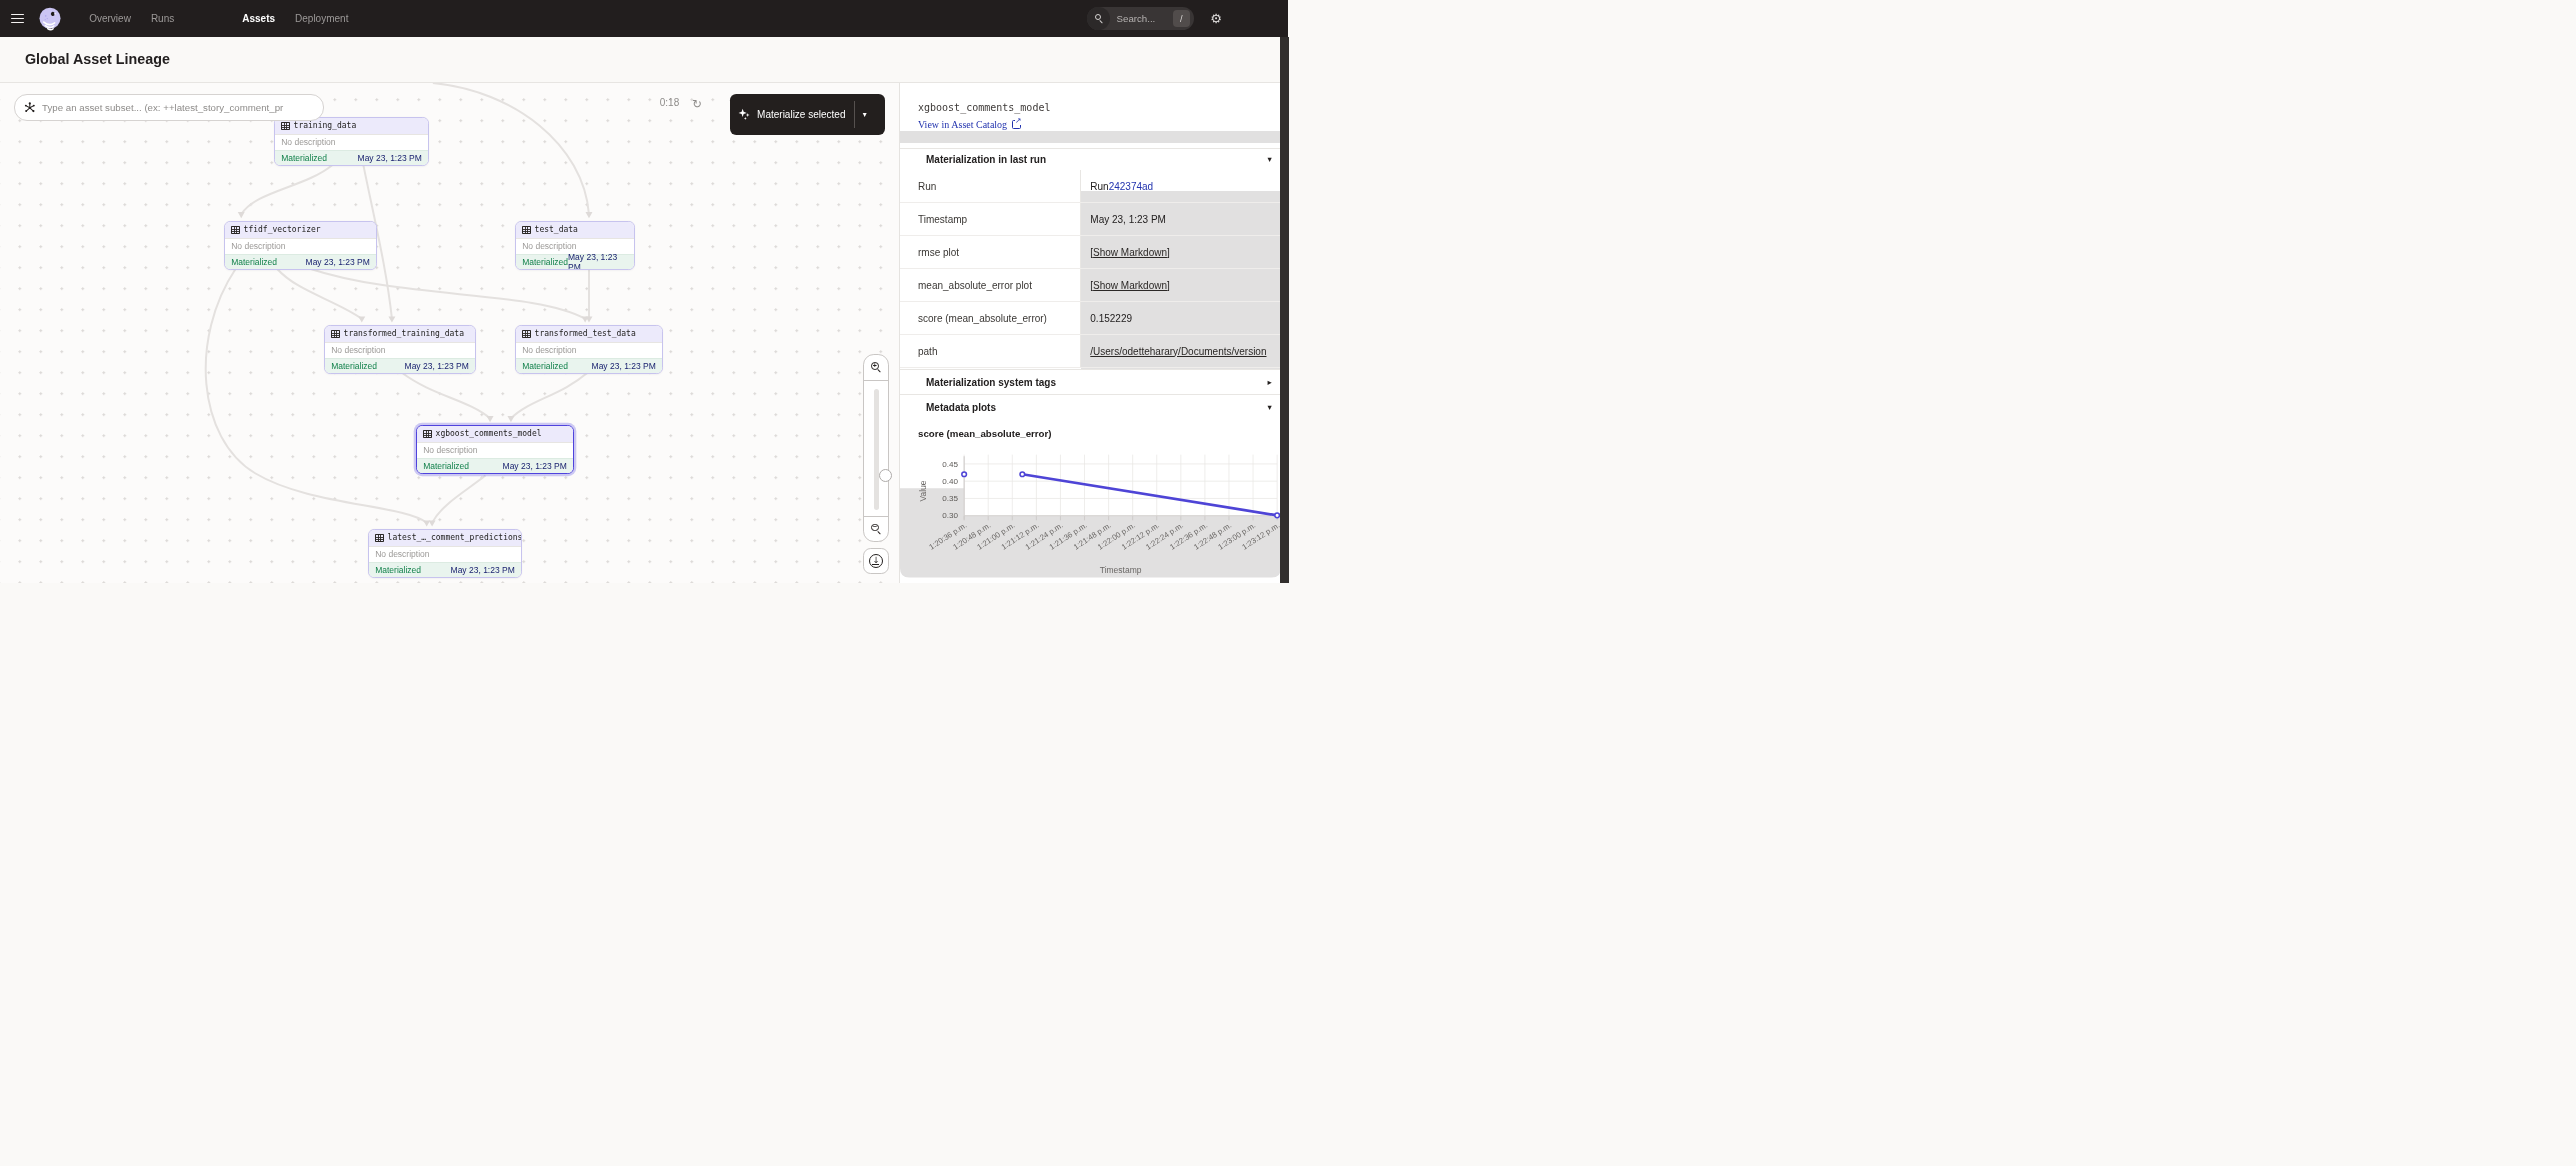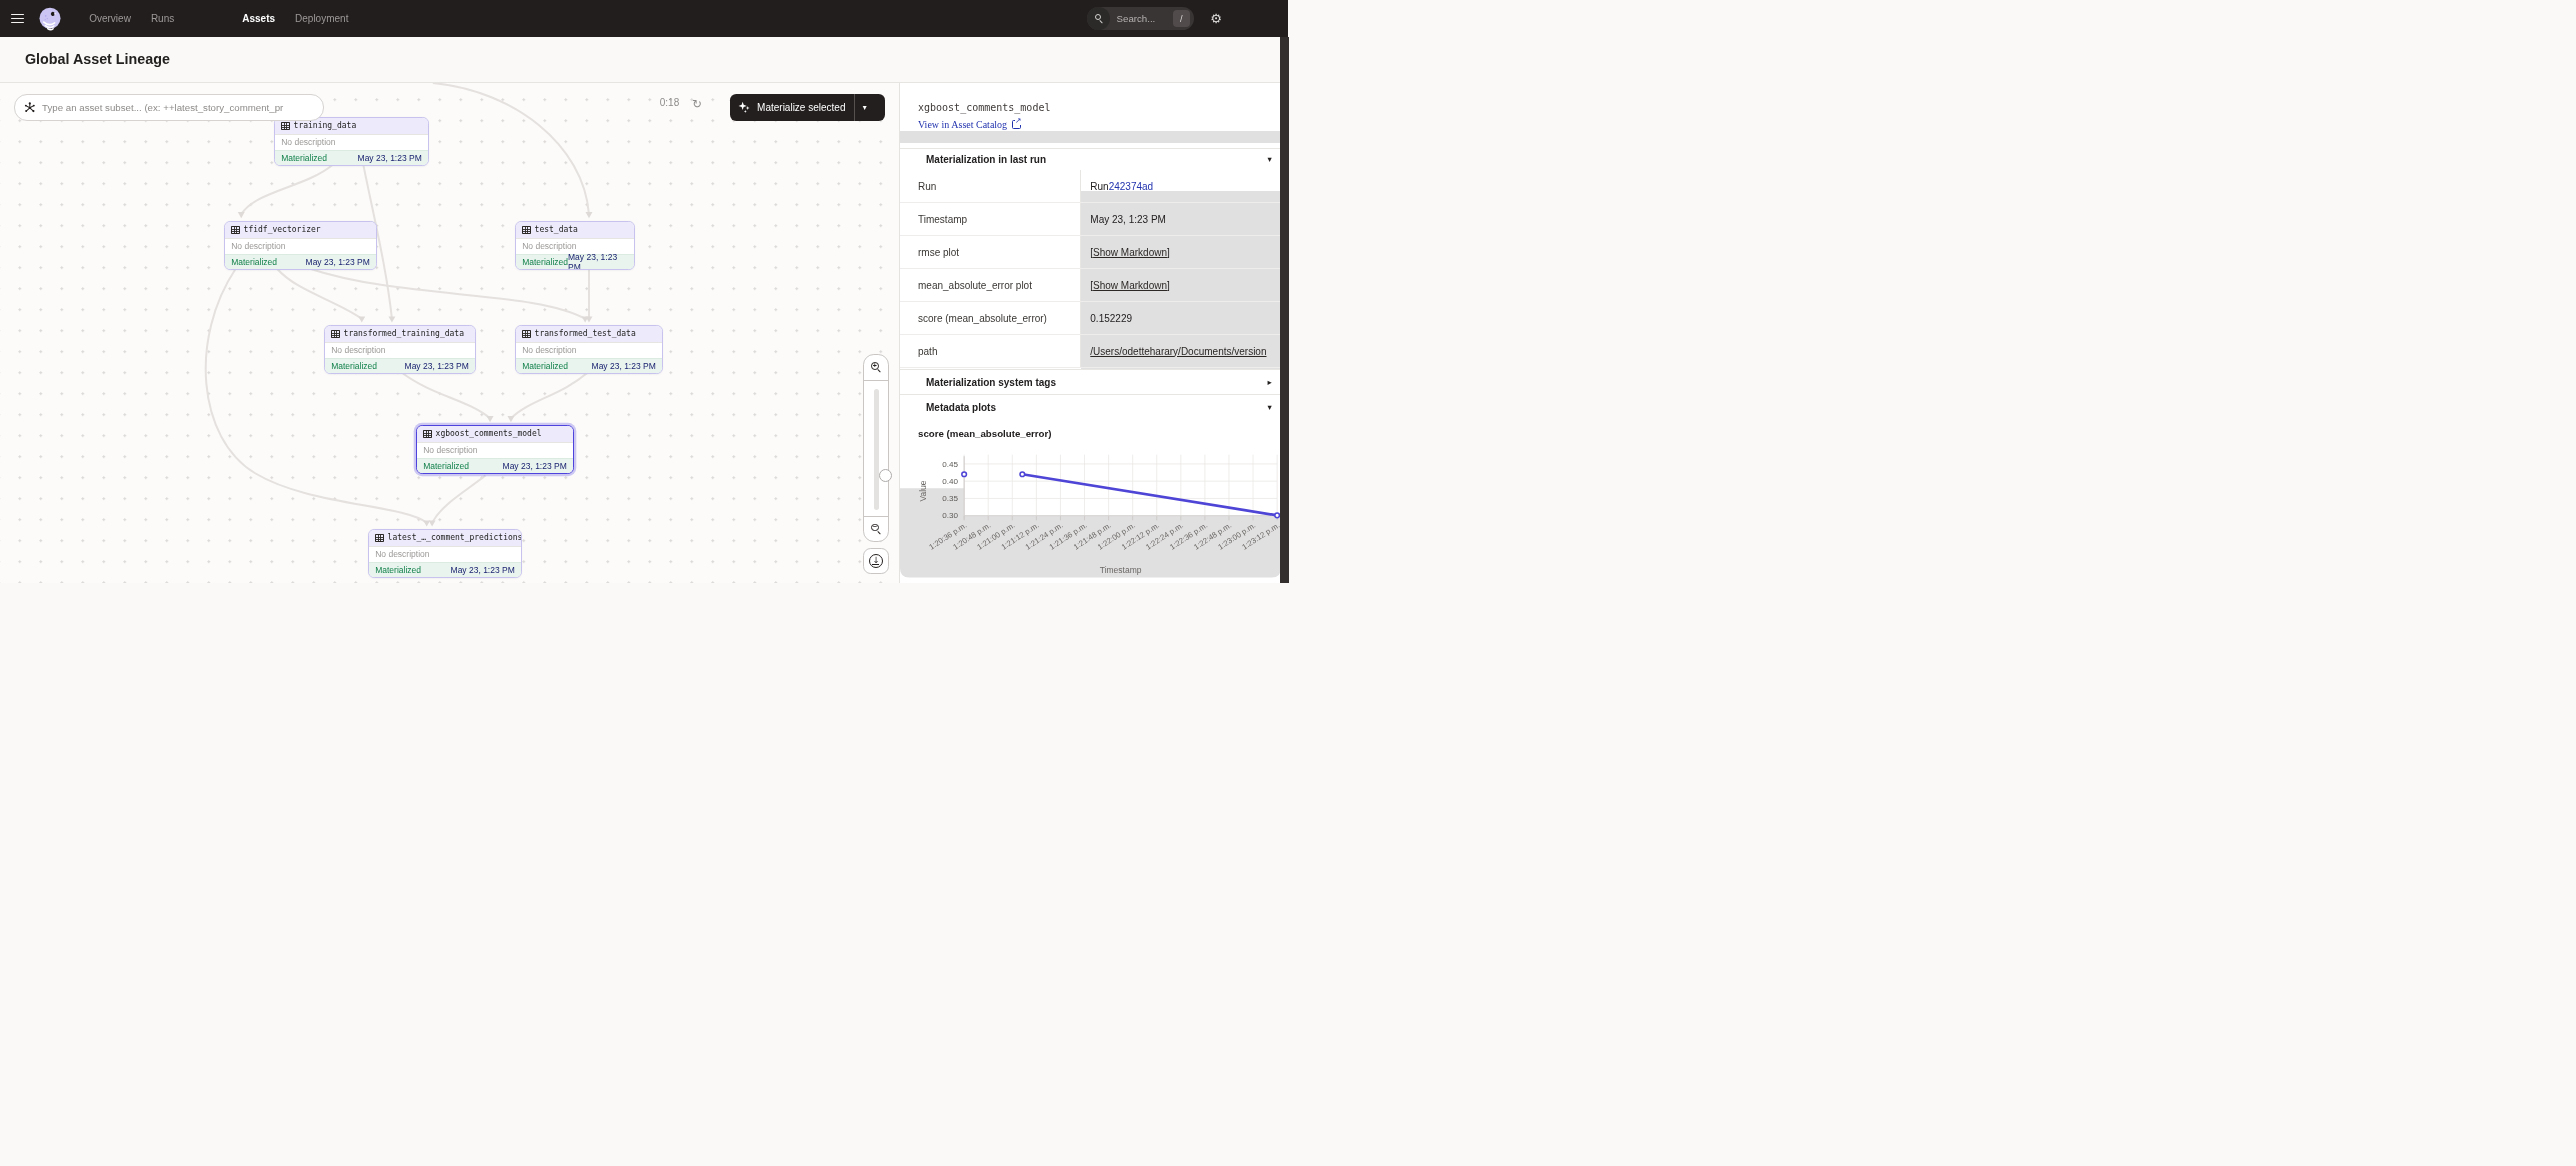--- a/index.html
+++ b/index.html
@@ -73,21 +73,21 @@
   #asset-filter { position:absolute; left:14px; top:10.8px; width:310px; height:27px; background:#fff;
                   border:0.8px solid #D6D3D1; border-radius:13px; z-index:3; display:flex;
                   align-items:center; padding:0 9.3px; gap:6.2px; }
   #asset-filter input { border:none; outline:none; flex:1; font-size:9.7px; color:#3A3734;
                         font-family:"Liberation Sans", sans-serif; background:transparent; }
   #asset-filter input::placeholder { color:#8E8C8A; opacity:1; }
   #timer { position:absolute; left:654px; top:14px; width:31px; font-size:10px; color:#8E8C8A;
            z-index:3; text-align:center; }
   #graph-refresh { position:absolute; left:692px; top:15.5px; font-size:11.6px; color:#8E8C8A; z-index:3;
                    cursor:pointer; }
-  #materialize-btn { position:absolute; left:730px; top:10.8px; width:155px; height:27px; background:#231F1E;
+  #materialize-btn { position:absolute; left:730px; top:10.8px; width:155px; height:41px; background:#231F1E;
                      border-radius:6.2px; z-index:3; display:flex; align-items:center; color:#fff;
                      cursor:pointer; }
   #materialize-label { font-size:10px; margin-left:7px; white-space:nowrap; }
   #materialize-divider { width:0.8px; height:27px; background:#56514F; margin-left:8.5px; }
   #materialize-caret { width:20px; text-align:center; font-size:7.7px; }
 
   
   #zoomctl { position:absolute; left:863px; top:271px; width:25.5px; height:188px; background:#fff;
              border:0.8px solid #C9C6C4; border-radius:10.8px; z-index:3; }
   .zoom-btn { position:absolute; left:0; width:24px; height:25.5px; cursor:pointer; }

